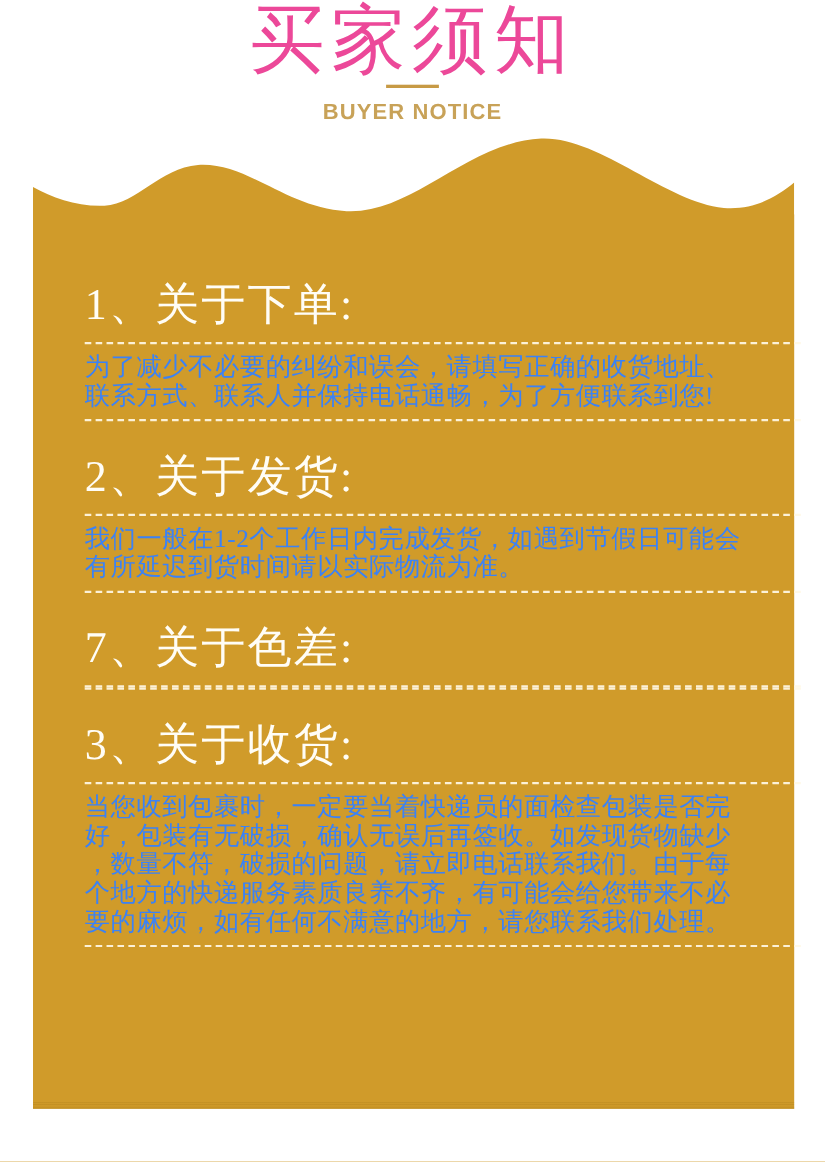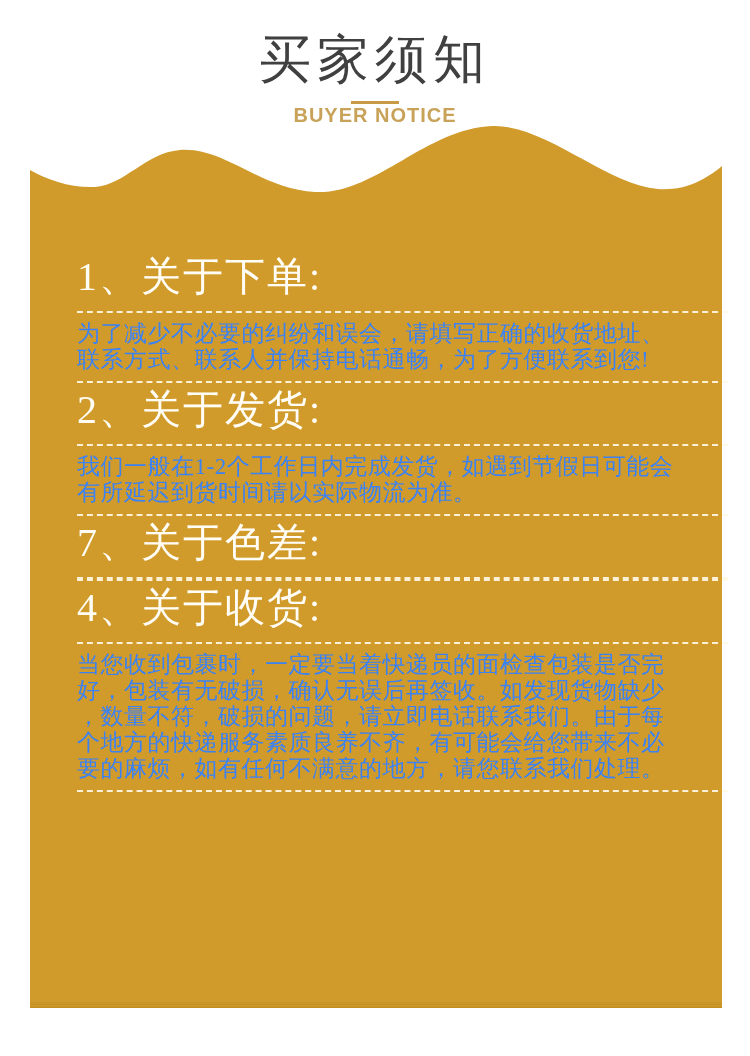--- a/index.html
+++ b/index.html
@@ -7,33 +7,33 @@
     width: 750px; height: 1056px;
     background: #ffffff;
     position: relative;
     overflow: hidden;
     font-family: "Liberation Serif", "DejaVu Serif", serif;
   }
 
   
   .header { position: absolute; top: 0; left: 0; width: 750px; text-align: center; z-index: 2; }
   .header-title {
-    margin: 0; padding-top: 32px;
-    font-size: 52px; line-height: 56px;
+    margin: 0; padding-top: 8px;
+    font-size: 68px; line-height: 56px;
     font-weight: normal;
     letter-spacing: 6px;
-    color: #404040;
+    color: #ec4899;
   }
   .header-divider {
     width: 48px; height: 3px;
     margin: 13px auto 0;
     background: #c79a45;
   }
   .header-subtitle {
-    margin: 0 0 0;
+    margin: 11px 0 0;
     font-family: "Liberation Sans", "DejaVu Sans", sans-serif;
     font-size: 20px; line-height: 22px;
     font-weight: bold;
     letter-spacing: 1px;
     color: #c8a258;
   }
 
   
   .panel {
     position: absolute;
@@ -57,21 +57,21 @@
       rgba(170,122,18,0.45) 100%);
   }
 
   
   .content {
     position: absolute; top: 0; left: 0;
     width: 748px; box-sizing: border-box;
     padding: 135px 50px 0 47px;
     color: #fffdf6;
   }
-  .section + .section { margin-top: 5px; }
+  .section + .section { margin-top: 28px; }
   .sec-title {
     margin: 0 0 12px;
     font-size: 40px; line-height: 44px;
     font-weight: normal;
     letter-spacing: 2px;
     color: #fffdf6;
   }
   .dash {
     height: 0;
     border-top: 2px dashed rgba(255, 249, 230, 0.92);
@@ -119,21 +119,21 @@
       <div class="dash"></div>
     </div>
 
     <div class="section">
       <h2 class="sec-title">7、关于色差:</h2>
       <div class="dash"></div>
       <div class="dash"></div>
     </div>
 
     <div class="section">
-      <h2 class="sec-title">4、关于收货:</h2>
+      <h2 class="sec-title">3、关于收货:</h2>
       <div class="dash"></div>
       <p class="sec-body">当您收到包裹时，一定要当着快递员的面检查包装是否完
 好，包装有无破损，确认无误后再签收。如发现货物缺少
 ，数量不符，破损的问题，请立即电话联系我们。由于每
 个地方的快递服务素质良养不齐，有可能会给您带来不必
 要的麻烦，如有任何不满意的地方，请您联系我们处理。</p>
       <div class="dash"></div>
     </div>
 
   </div>

